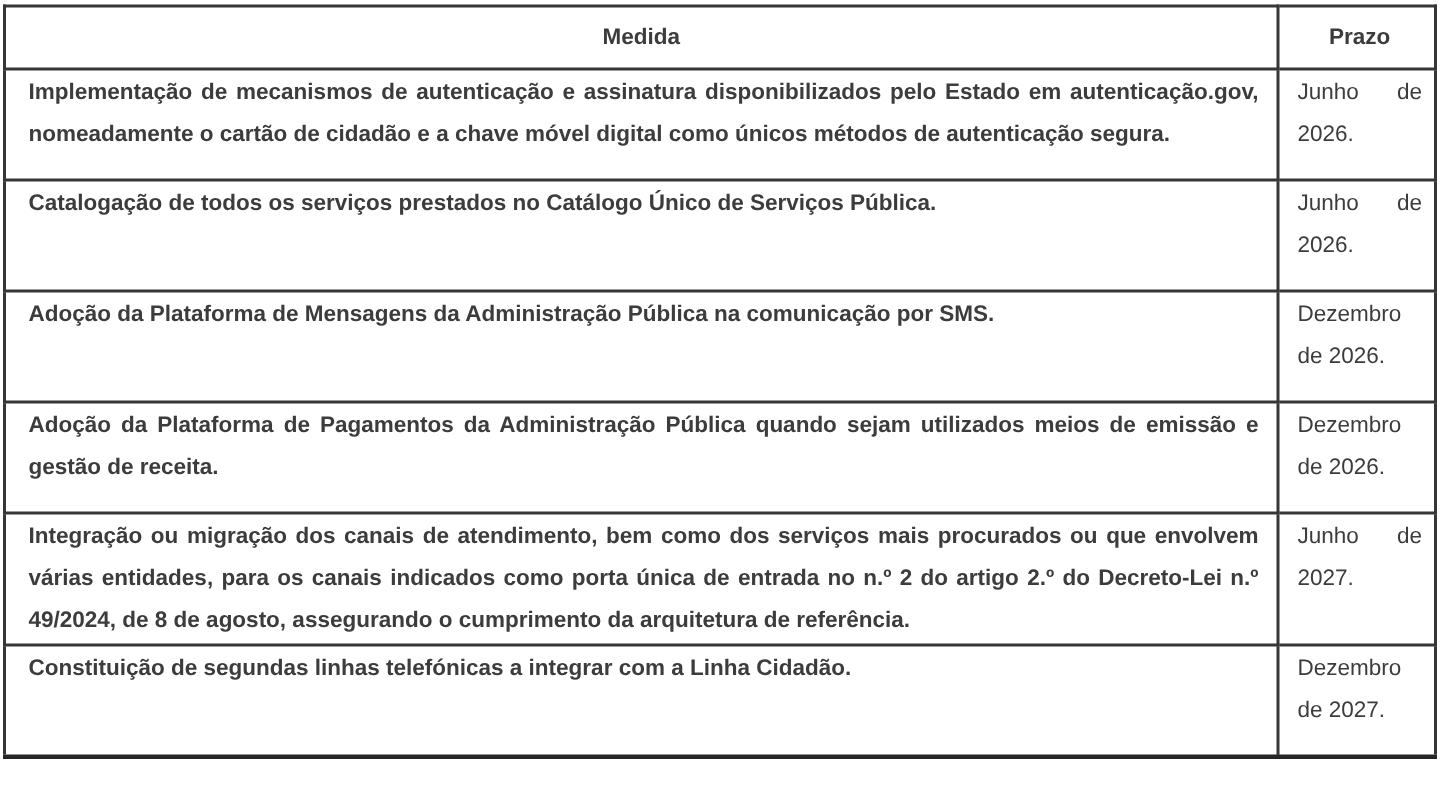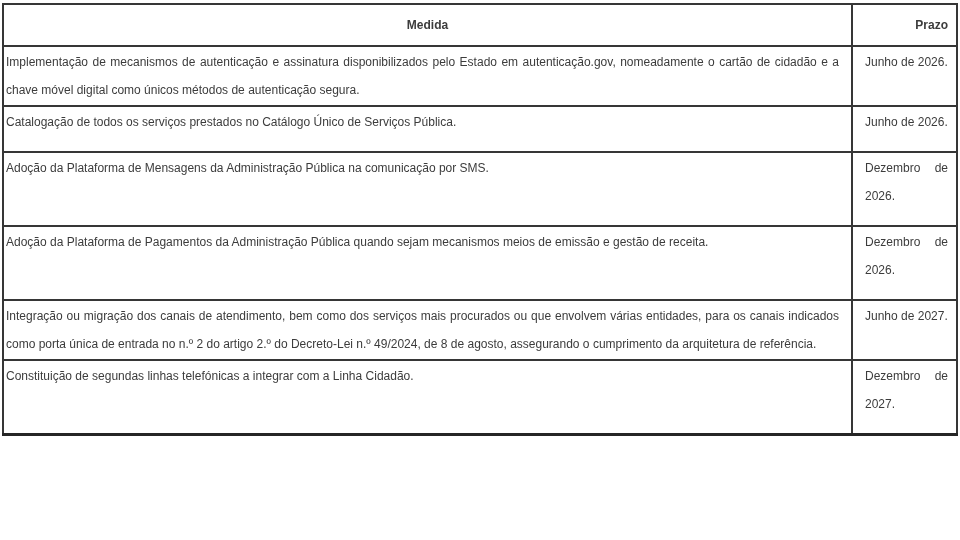--- a/index.html
+++ b/index.html
@@ -15,48 +15,49 @@
     border-collapse: collapse;
     table-layout: fixed;
     width: 954px;
     margin: 3px 0 0 2px;
     background: #ffffff;
   }
   .measures-table th,
   .measures-table td {
     border: 2px solid #363636;
     color: #3c3c3c;
-    font-size: 12px;
+    font-size: 15px;
     line-height: 28px;
     box-sizing: border-box;
     overflow-wrap: break-word;
     margin-top: 24px;
   }
   .measures-table {
     border: 2px solid #262626;
     border-bottom-width: 3px;
   }
   th.col-medida {
     width: 849px;
     text-align: center;
     font-weight: bold;
     padding: 6px 12px;
     vertical-align: middle;
   }
   th.col-prazo {
     width: 105px;
-    text-align: right;
+    text-align: center;
     font-weight: bold;
     padding: 6px 8px 6px 12px;
     vertical-align: middle;
   }
   td.cell-medida {
     text-align: justify;
     vertical-align: top;
-    padding: 1px 12px 1px 2px;
+    padding: 1px 12px 1px 15px;
+    font-weight: bold;
   }
   td.cell-prazo {
     text-align: justify;
     vertical-align: top;
     padding: 1px 8px 15px 12px;
   }
 </style>
 </head>
 <body>
 
@@ -77,21 +78,21 @@
     <td class="cell-medida">Catalogação de todos os serviços prestados no Catálogo Único de Serviços Pública.</td>
     <td class="cell-prazo">Junho de 2026.</td>
   </tr>
 
   <tr>
     <td class="cell-medida">Adoção da Plataforma de Mensagens da Administração Pública na comunicação por SMS.</td>
     <td class="cell-prazo">Dezembro de 2026.</td>
   </tr>
 
   <tr>
-    <td class="cell-medida">Adoção da Plataforma de Pagamentos da Administração Pública quando sejam mecanismos meios de emissão e gestão de receita.</td>
+    <td class="cell-medida">Adoção da Plataforma de Pagamentos da Administração Pública quando sejam utilizados meios de emissão e gestão de receita.</td>
     <td class="cell-prazo">Dezembro de 2026.</td>
   </tr>
 
 
   <tr>
     <td class="cell-medida">Integração ou migração dos canais de atendimento, bem como dos serviços mais procurados ou que envolvem várias entidades, para os canais indicados como porta única de entrada no n.º 2 do artigo 2.º do Decreto-Lei n.º 49/2024, de 8 de agosto, assegurando o cumprimento da arquitetura de referência.</td>
     <td class="cell-prazo">Junho de 2027.</td>
   </tr>
 
 

